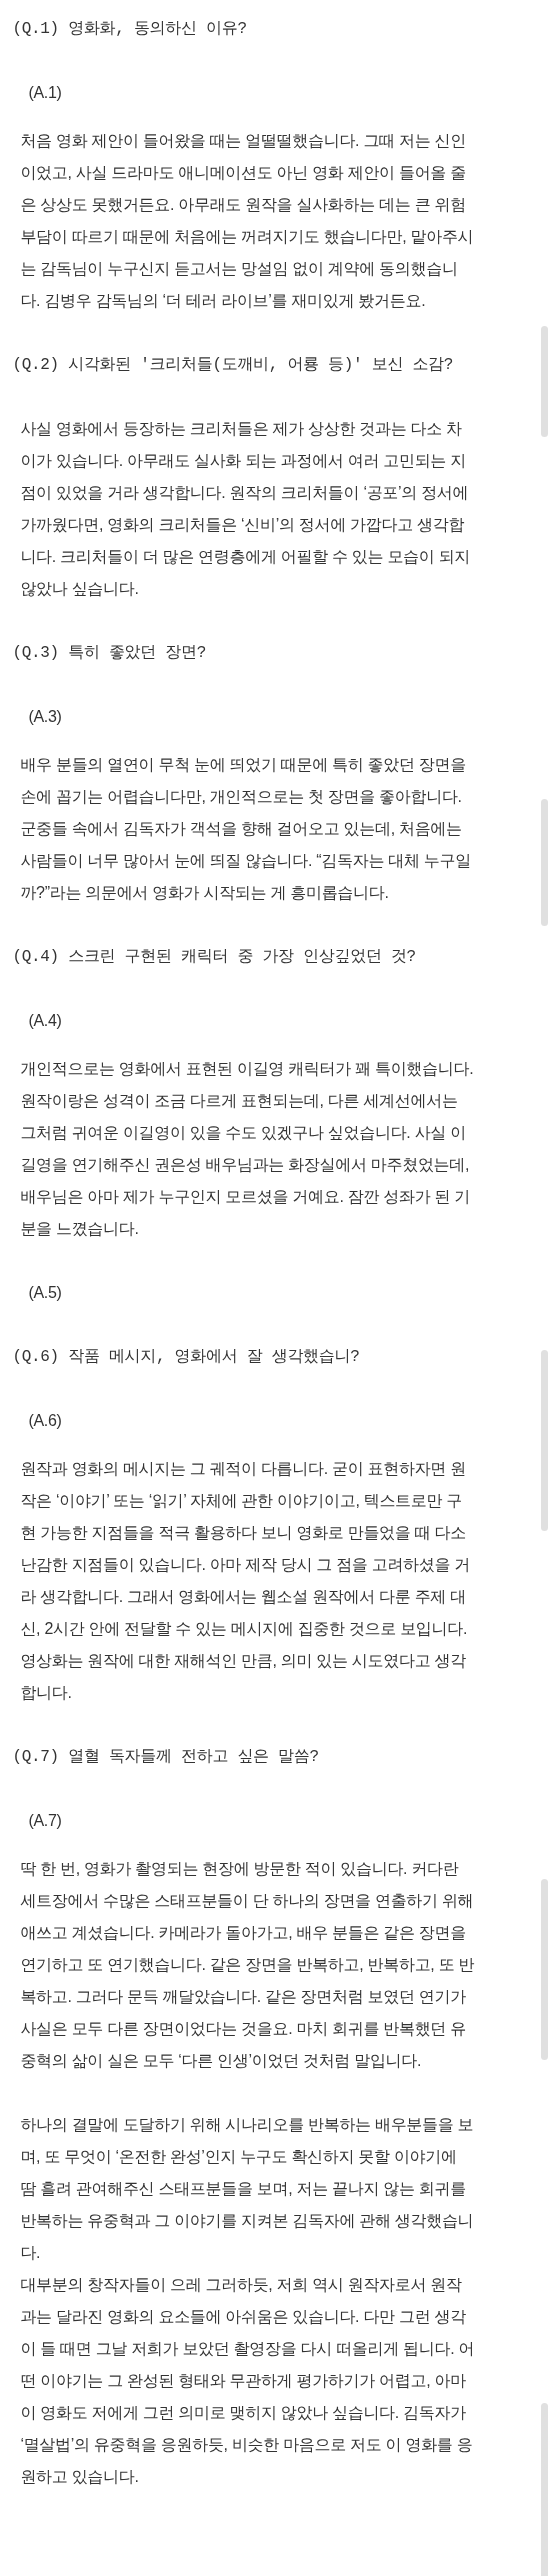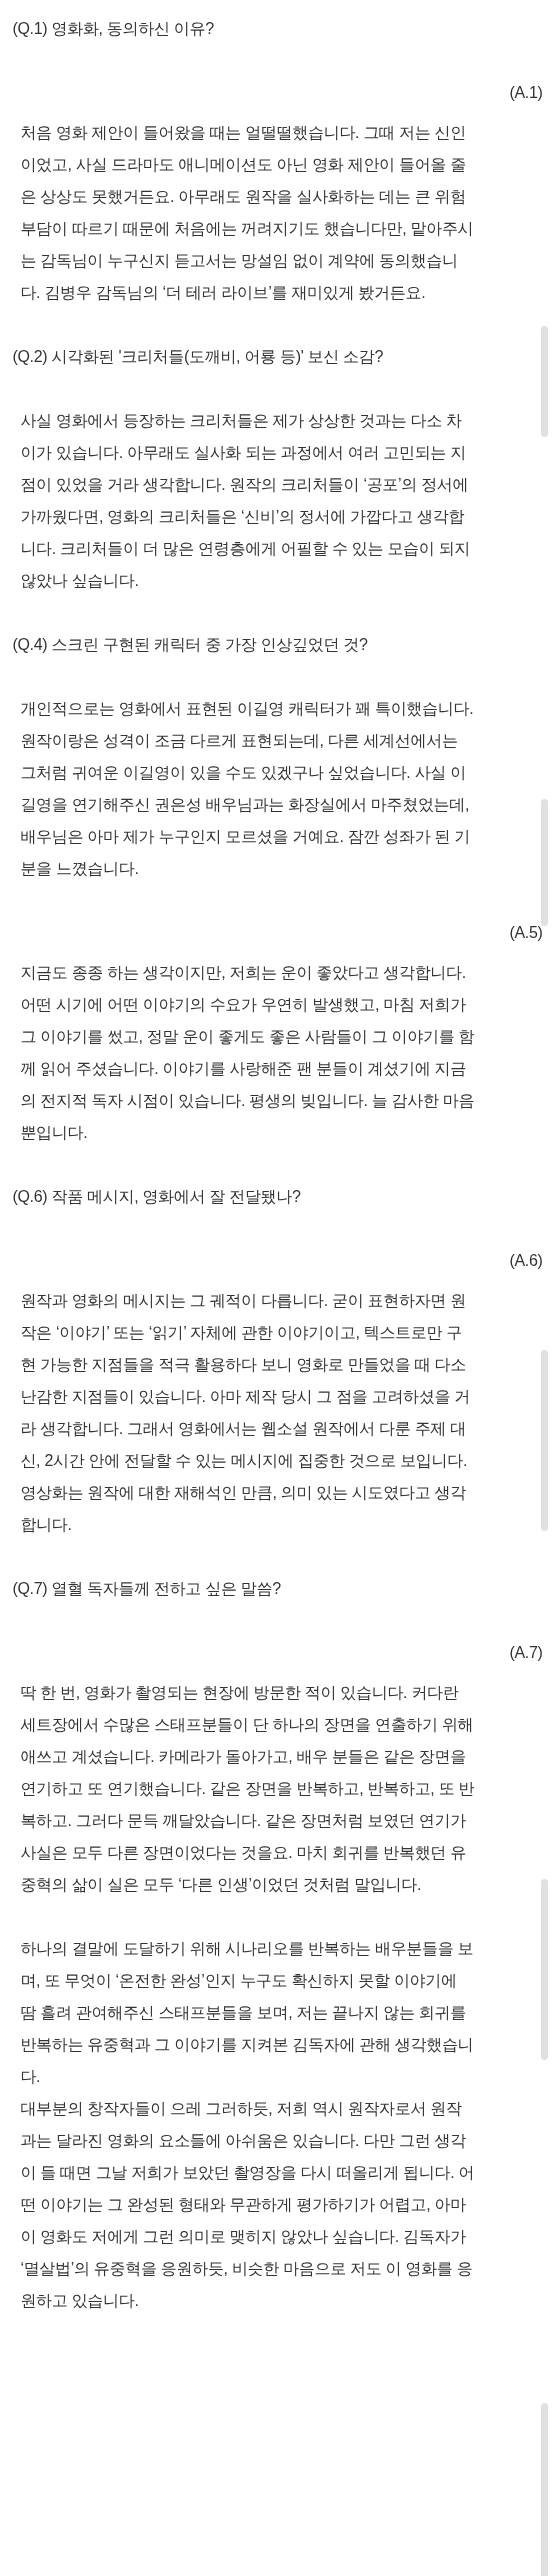--- a/index.html
+++ b/index.html
@@ -24,25 +24,25 @@
   }
   .qa-section {
     margin: 0 0 32px 0;
   }
   .qa-section:last-child {
     margin-bottom: 0;
   }
   .q {
     margin: 0 0 32px 0;
     white-space: pre-line;
+    font-family: Liberation Mono, monospace;
   }
   .alabel {
-    margin: 0;
+    margin: 16px;
     white-space: pre-line;
-    text-align: right;
   }
   .para {
     margin: 8px;
     white-space: pre-line;
   }
   .para + .para {
     margin-top: 32px;
   }
   .scrollbar-thumb {
     position: absolute;
@@ -71,43 +71,47 @@
   <section class="qa-section">
     <p class="q">(Q.2) 시각화된 '크리처들(도깨비, 어룡 등)' 보신 소감?</p>
     <p class="para">사실 영화에서 등장하는 크리처들은 제가 상상한 것과는 다소 차
 이가 있습니다. 아무래도 실사화 되는 과정에서 여러 고민되는 지
 점이 있었을 거라 생각합니다. 원작의 크리처들이 ‘공포’의 정서에
 가까웠다면, 영화의 크리처들은 ‘신비’의 정서에 가깝다고 생각합
 니다. 크리처들이 더 많은 연령층에게 어필할 수 있는 모습이 되지
 않았나 싶습니다.</p>
   </section>
 
+  <section class="qa-section">
+    <p class="q">(Q.3) 특히 좋았던 장면?</p>
+    <p class="alabel">(A.3)</p>
+    <p class="para">배우 분들의 열연이 무척 눈에 띄었기 때문에 특히 좋았던 장면을
+손에 꼽기는 어렵습니다만, 개인적으로는 첫 장면을 좋아합니다.
+군중들 속에서 김독자가 객석을 향해 걸어오고 있는데, 처음에는
+사람들이 너무 많아서 눈에 띄질 않습니다. “김독자는 대체 누구일
+까?”라는 의문에서 영화가 시작되는 게 흥미롭습니다.</p>
+  </section>
 
   <section class="qa-section">
     <p class="q">(Q.4) 스크린 구현된 캐릭터 중 가장 인상깊었던 것?</p>
+    <p class="alabel">(A.4)</p>
     <p class="para">개인적으로는 영화에서 표현된 이길영 캐릭터가 꽤 특이했습니다.
 원작이랑은 성격이 조금 다르게 표현되는데, 다른 세계선에서는
 그처럼 귀여운 이길영이 있을 수도 있겠구나 싶었습니다. 사실 이
 길영을 연기해주신 권은성 배우님과는 화장실에서 마주쳤었는데,
 배우님은 아마 제가 누구인지 모르셨을 거예요. 잠깐 성좌가 된 기
 분을 느꼈습니다.</p>
   </section>
 
   <section class="qa-section">
     <p class="alabel">(A.5)</p>
-    <p class="para">지금도 종종 하는 생각이지만, 저희는 운이 좋았다고 생각합니다.
-어떤 시기에 어떤 이야기의 수요가 우연히 발생했고, 마침 저희가
-그 이야기를 썼고, 정말 운이 좋게도 좋은 사람들이 그 이야기를 함
-께 읽어 주셨습니다. 이야기를 사랑해준 팬 분들이 계셨기에 지금
-의 전지적 독자 시점이 있습니다. 평생의 빚입니다. 늘 감사한 마음
-뿐입니다.</p>
   </section>
 
   <section class="qa-section">
-    <p class="q">(Q.6) 작품 메시지, 영화에서 잘 전달됐나?</p>
+    <p class="q">(Q.6) 작품 메시지, 영화에서 잘 생각했습니?</p>
     <p class="alabel">(A.6)</p>
     <p class="para">원작과 영화의 메시지는 그 궤적이 다릅니다. 굳이 표현하자면 원
 작은 ‘이야기’ 또는 ‘읽기’ 자체에 관한 이야기이고, 텍스트로만 구
 현 가능한 지점들을 적극 활용하다 보니 영화로 만들었을 때 다소
 난감한 지점들이 있습니다. 아마 제작 당시 그 점을 고려하셨을 거
 라 생각합니다. 그래서 영화에서는 웹소설 원작에서 다룬 주제 대
 신, 2시간 안에 전달할 수 있는 메시지에 집중한 것으로 보입니다.
 영상화는 원작에 대한 재해석인 만큼, 의미 있는 시도였다고 생각
 합니다.</p>
   </section>

